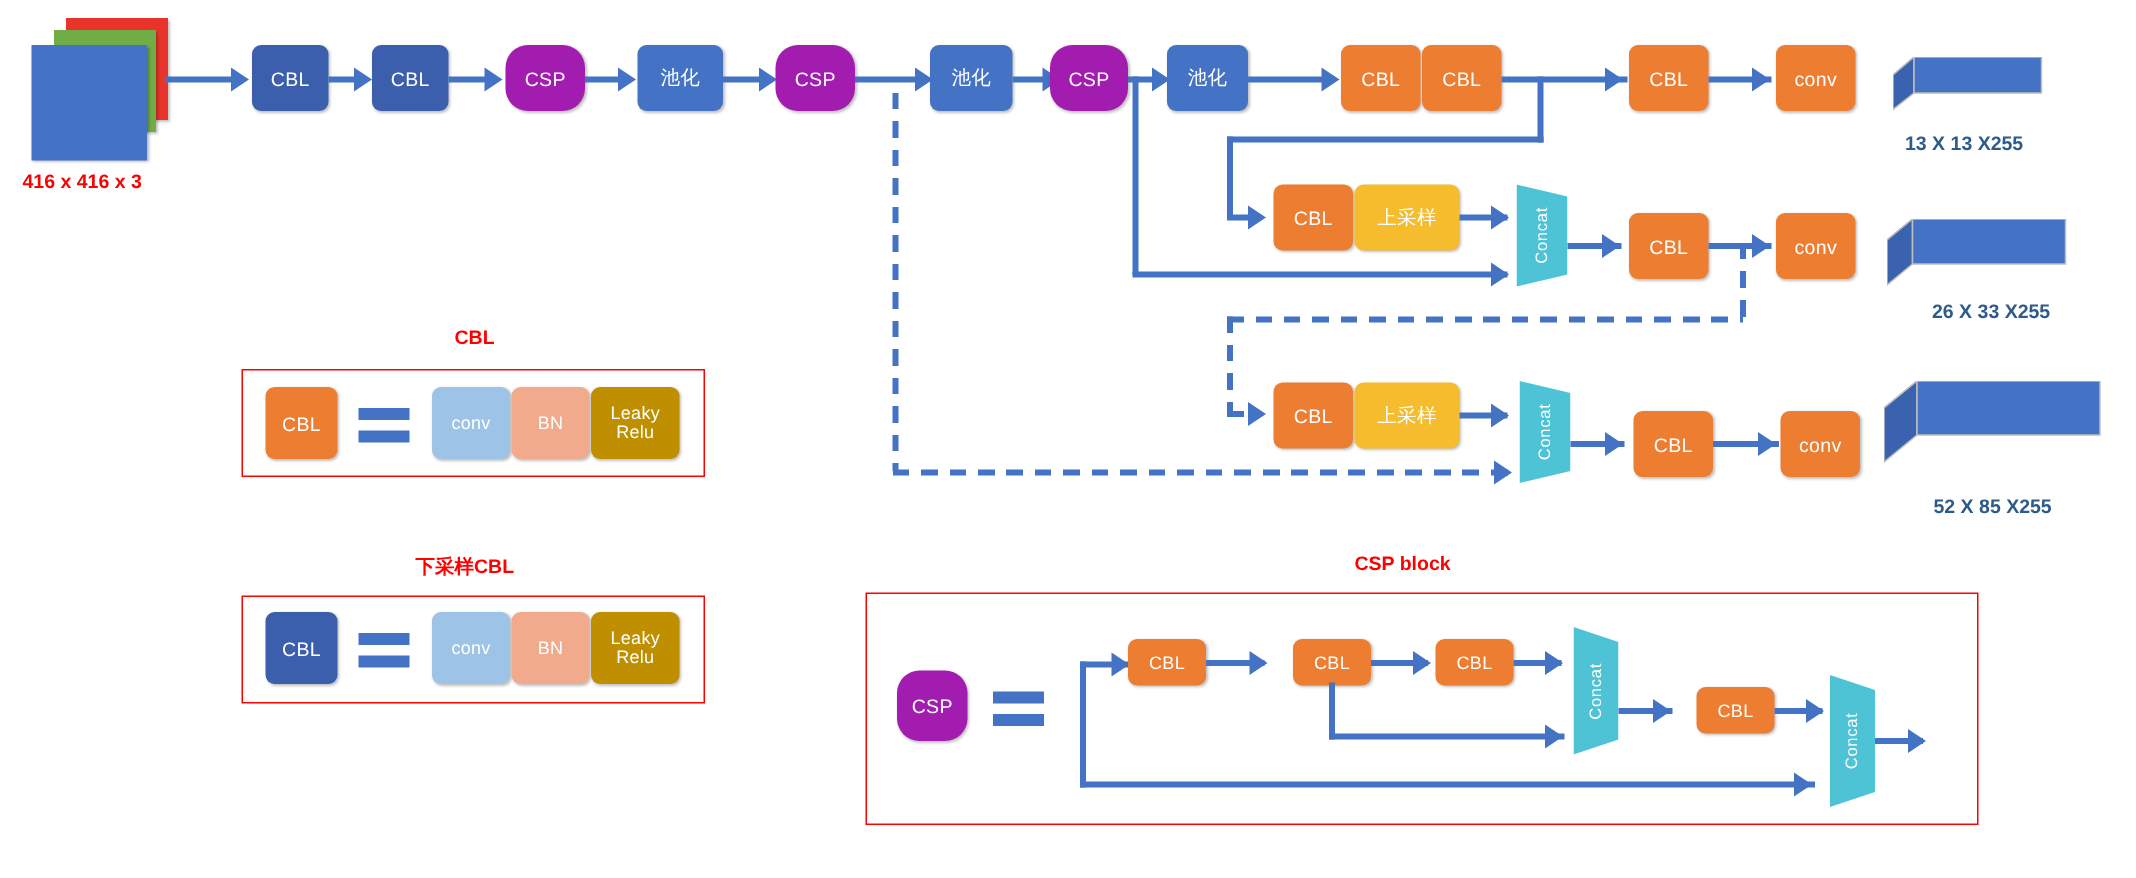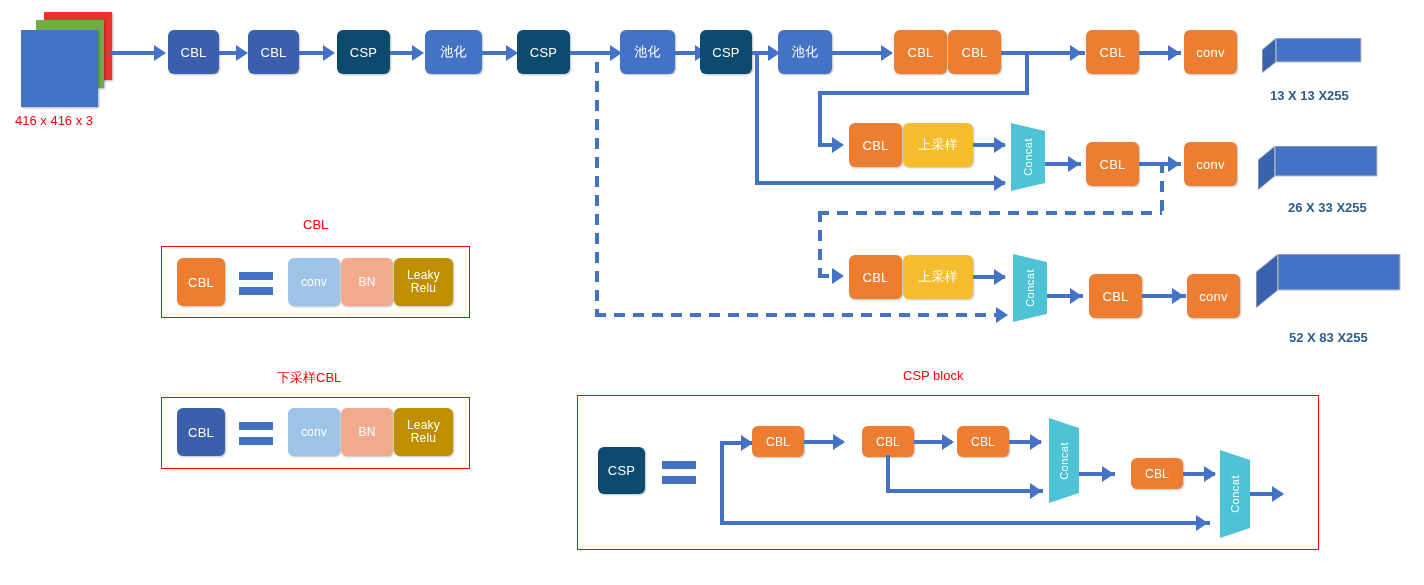--- a/index.html
+++ b/index.html
@@ -4,42 +4,42 @@
 <style>
   html,body{margin:0;padding:0;background:#ffffff;}
   body{width:1424px;height:585px;font-family:"Liberation Sans",sans-serif;overflow:hidden;}
   #canvas{position:relative;width:1424px;height:585px;}
 
   .node{position:absolute;border-radius:6px;display:flex;align-items:center;justify-content:center;
         color:#ffffff;font-size:13px;letter-spacing:.2px;box-sizing:border-box;
         box-shadow:1px 1px 2px rgba(0,0,0,.25);}
   .node.blue{background:#4472C4;}
   .node.darkblue{background:#3B5FAD;}
-  .node.green{background:#0c4a6e;}
+  .node.green{background:#a21caf;border-radius:15px;}
   .node.orange{background:#ED7D31;}
   .node.yellow{background:#F5BC2E;}
   .node.convblue{background:#9DC3E6;}
   .node.bn{background:#F2AA8D;}
   .node.relu{background:#BF8F00;line-height:1.05;text-align:center;}
 
   .concat{position:absolute;color:#fff;font-size:11px;display:flex;align-items:center;justify-content:center;}
   .concat .lbl{writing-mode:vertical-rl;text-orientation:mixed;transform:rotate(180deg);
                letter-spacing:.5px;white-space:nowrap;}
 
   .ln{position:absolute;background:#4472C4;}
   .ln.h{height:4px;}
   .ln.v{width:4px;}
   .dash-h{position:absolute;height:4px;
      background:repeating-linear-gradient(to right,#4472C4 0 11px,transparent 11px 19px);}
   .dash-v{position:absolute;width:4px;
      background:repeating-linear-gradient(to bottom,#4472C4 0 11px,transparent 11px 19px);}
   .arw{position:absolute;width:0;height:0;border-top:8px solid transparent;border-bottom:8px solid transparent;
        border-left:12px solid #4472C4;}
 
-  .lbl-red{position:absolute;color:#FF0000;font-weight:normal;font-size:13px;white-space:nowrap;}
+  .lbl-red{position:absolute;color:#FF0000;font-weight:bold;font-size:13px;white-space:nowrap;}
   .lbl-blue{position:absolute;color:#2E5C8A;font-weight:bold;font-size:13px;white-space:nowrap;}
 
   .legend-box{position:absolute;border:1px solid #FF0000;box-sizing:border-box;background:#fff;}
   .eqsign{position:absolute;}
   .eqsign i{display:block;width:34px;height:8px;background:#4472C4;margin-bottom:7px;}
 
   .imgstack{position:absolute;}
   .imgstack span{position:absolute;display:block;box-shadow:1px 1px 2px rgba(0,0,0,.3);}
 
   .cube{position:absolute;}
@@ -212,21 +212,21 @@
   <div class="arw" style="left:1172px;top:288px;"></div>
   <div class="node orange" style="left:1187px;top:274px;width:53px;height:44px;">
       <span>conv</span>
     </div>
 
   <svg class="cube" style="left:1256px;top:254px;" width="145" height="68">
     <polygon points="0,18 22,0 144,0 122,18" fill="#4472C4" stroke="#BFBFBF" stroke-width="1"></polygon>
     <polygon points="0,18 0,54 22,36 22,0" fill="#3A62AE" stroke="#BFBFBF" stroke-width="1"></polygon>
     <rect x="22" y="0" width="122" height="36" fill="#4472C4" stroke="#BFBFBF" stroke-width="1"></rect>
   </svg>
-  <div class="lbl-blue" style="left:1289px;top:330px;">52 X 83 X255</div>
+  <div class="lbl-blue" style="left:1289px;top:330px;">52 X 85 X255</div>
 
   <div class="lbl-red" style="left:303px;top:217px;">CBL</div>
   <div class="legend-box" style="left:161px;top:246px;width:309px;height:72px;"></div>
   <div class="node orange" style="left:177px;top:258px;width:48px;height:48px;">
       <span>CBL</span>
     </div>
   <div class="eqsign" style="left:239px;top:272px;">
       <i></i>
       <i></i>
     </div>

